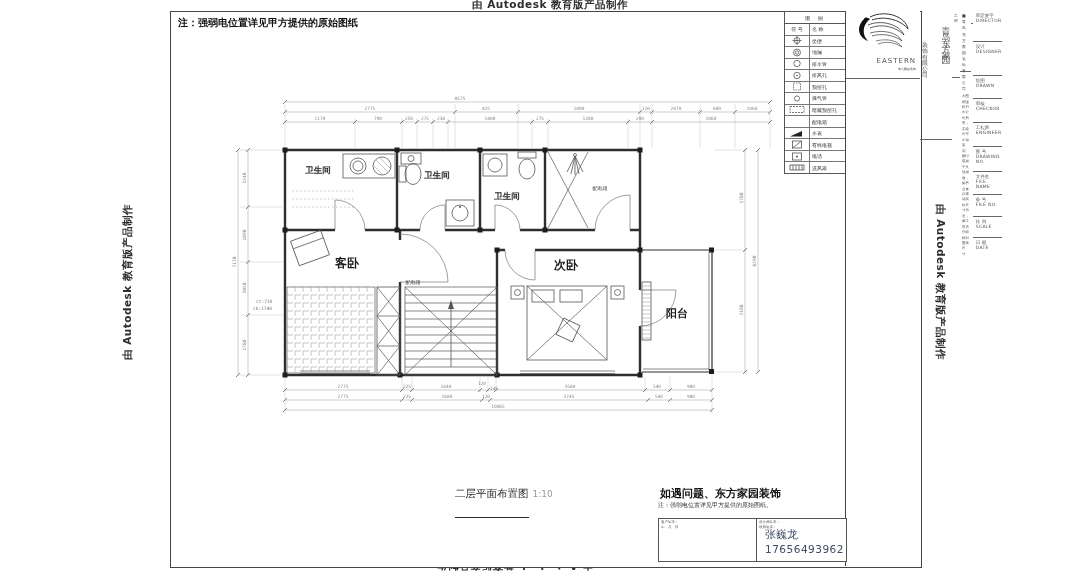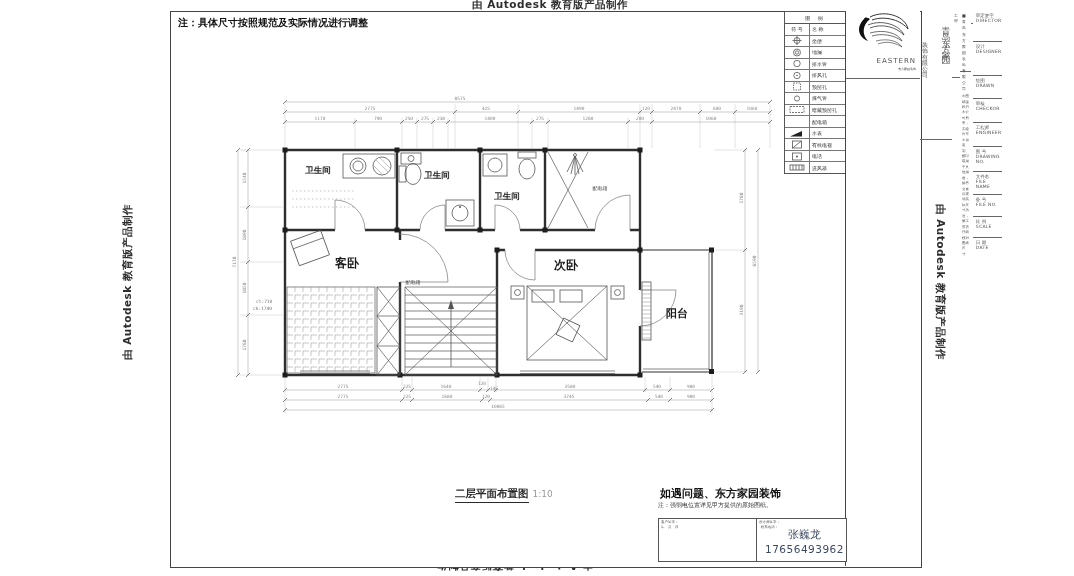--- a/index.html
+++ b/index.html
@@ -53,42 +53,42 @@
   .ext{stroke:#b5b5b5;stroke-width:.4;fill:none;}
   .tick{stroke:#666;stroke-width:.8;fill:none;}
   .col{fill:#1d1d1d;}
   text.dim{font-size:4.5px;fill:#8a8a8a;text-anchor:middle;font-family:"DejaVu Sans Mono",monospace;}
   text.room{font-size:8.5px;font-weight:bold;fill:#1a1a1a;text-anchor:middle;}
   text.room-lg{font-size:12px;font-weight:bold;fill:#1a1a1a;text-anchor:middle;}
   text.tiny{font-size:5px;fill:#444;text-anchor:middle;}
   text.anno{font-size:4.5px;fill:#777;text-anchor:start;font-family:"DejaVu Sans Mono",monospace;}
   
   .dwg-title{position:absolute;left:455px;top:487px;font-size:10.5px;color:#2b2b2b;}
-  .dwg-title .t{font-weight:bold;border-bottom:1.5px solid #2b2b2b;padding-bottom:3px;}
+  .dwg-title .t{font-weight:normal;border-bottom:1.5px solid #2b2b2b;padding-bottom:18px;}
   .dwg-title .s{color:#999;font-size:9px;margin-left:4px;}
   .notice{position:absolute;left:660px;top:486px;font-size:11px;font-weight:bold;color:#111;}
   .notice-note{position:absolute;left:658px;top:501px;font-size:6px;color:#333;}
-  .signbox{position:absolute;left:658px;top:518px;width:187px;height:42px;border:1px solid #555;display:flex;background:#fff;text-align:center;}
+  .signbox{position:absolute;left:658px;top:518px;width:187px;height:42px;border:1px solid #555;display:flex;background:#fff;}
   .signbox .cell{position:relative;height:100%;}
   .signbox .c-left{width:97px;border-right:1px solid #555;}
   .signbox .c-right{flex:1;}
   .sb-lbl{position:absolute;left:2px;top:1px;font-size:3.5px;color:#555;line-height:1.5;}
   .sig{position:absolute;left:8px;top:8px;font-size:11px;color:#3d4a63;line-height:1.4;white-space:nowrap;}
   .sig .ph{font-size:10.5px;letter-spacing:.5px;}
 </style>
 </head>
 <body>
 
 <div class="wm wm-top">由 Autodesk 教育版产品制作</div>
 <div class="wm wm-bottom">由 Autodesk 教育版产品制作</div>
 <div class="wm wm-left">由 Autodesk 教育版产品制作</div>
 <div class="wm wm-right">由 Autodesk 教育版产品制作</div>
 
 <div class="frame"></div>
-<div class="note">注：具体尺寸按照规范及实际情况进行调整</div>
+<div class="note">注：强弱电位置详见甲方提供的原始图纸</div>
 
 <div class="legend">
   <div class="lg-title">图  例</div>
   <div class="lg-head">
     <div class="lg-c1">符 号</div>
     <div class="lg-c2">名 称</div>
   </div>
   <div class="lg-row">
     <div class="lg-c1">
         <svg width="14" height="9">

